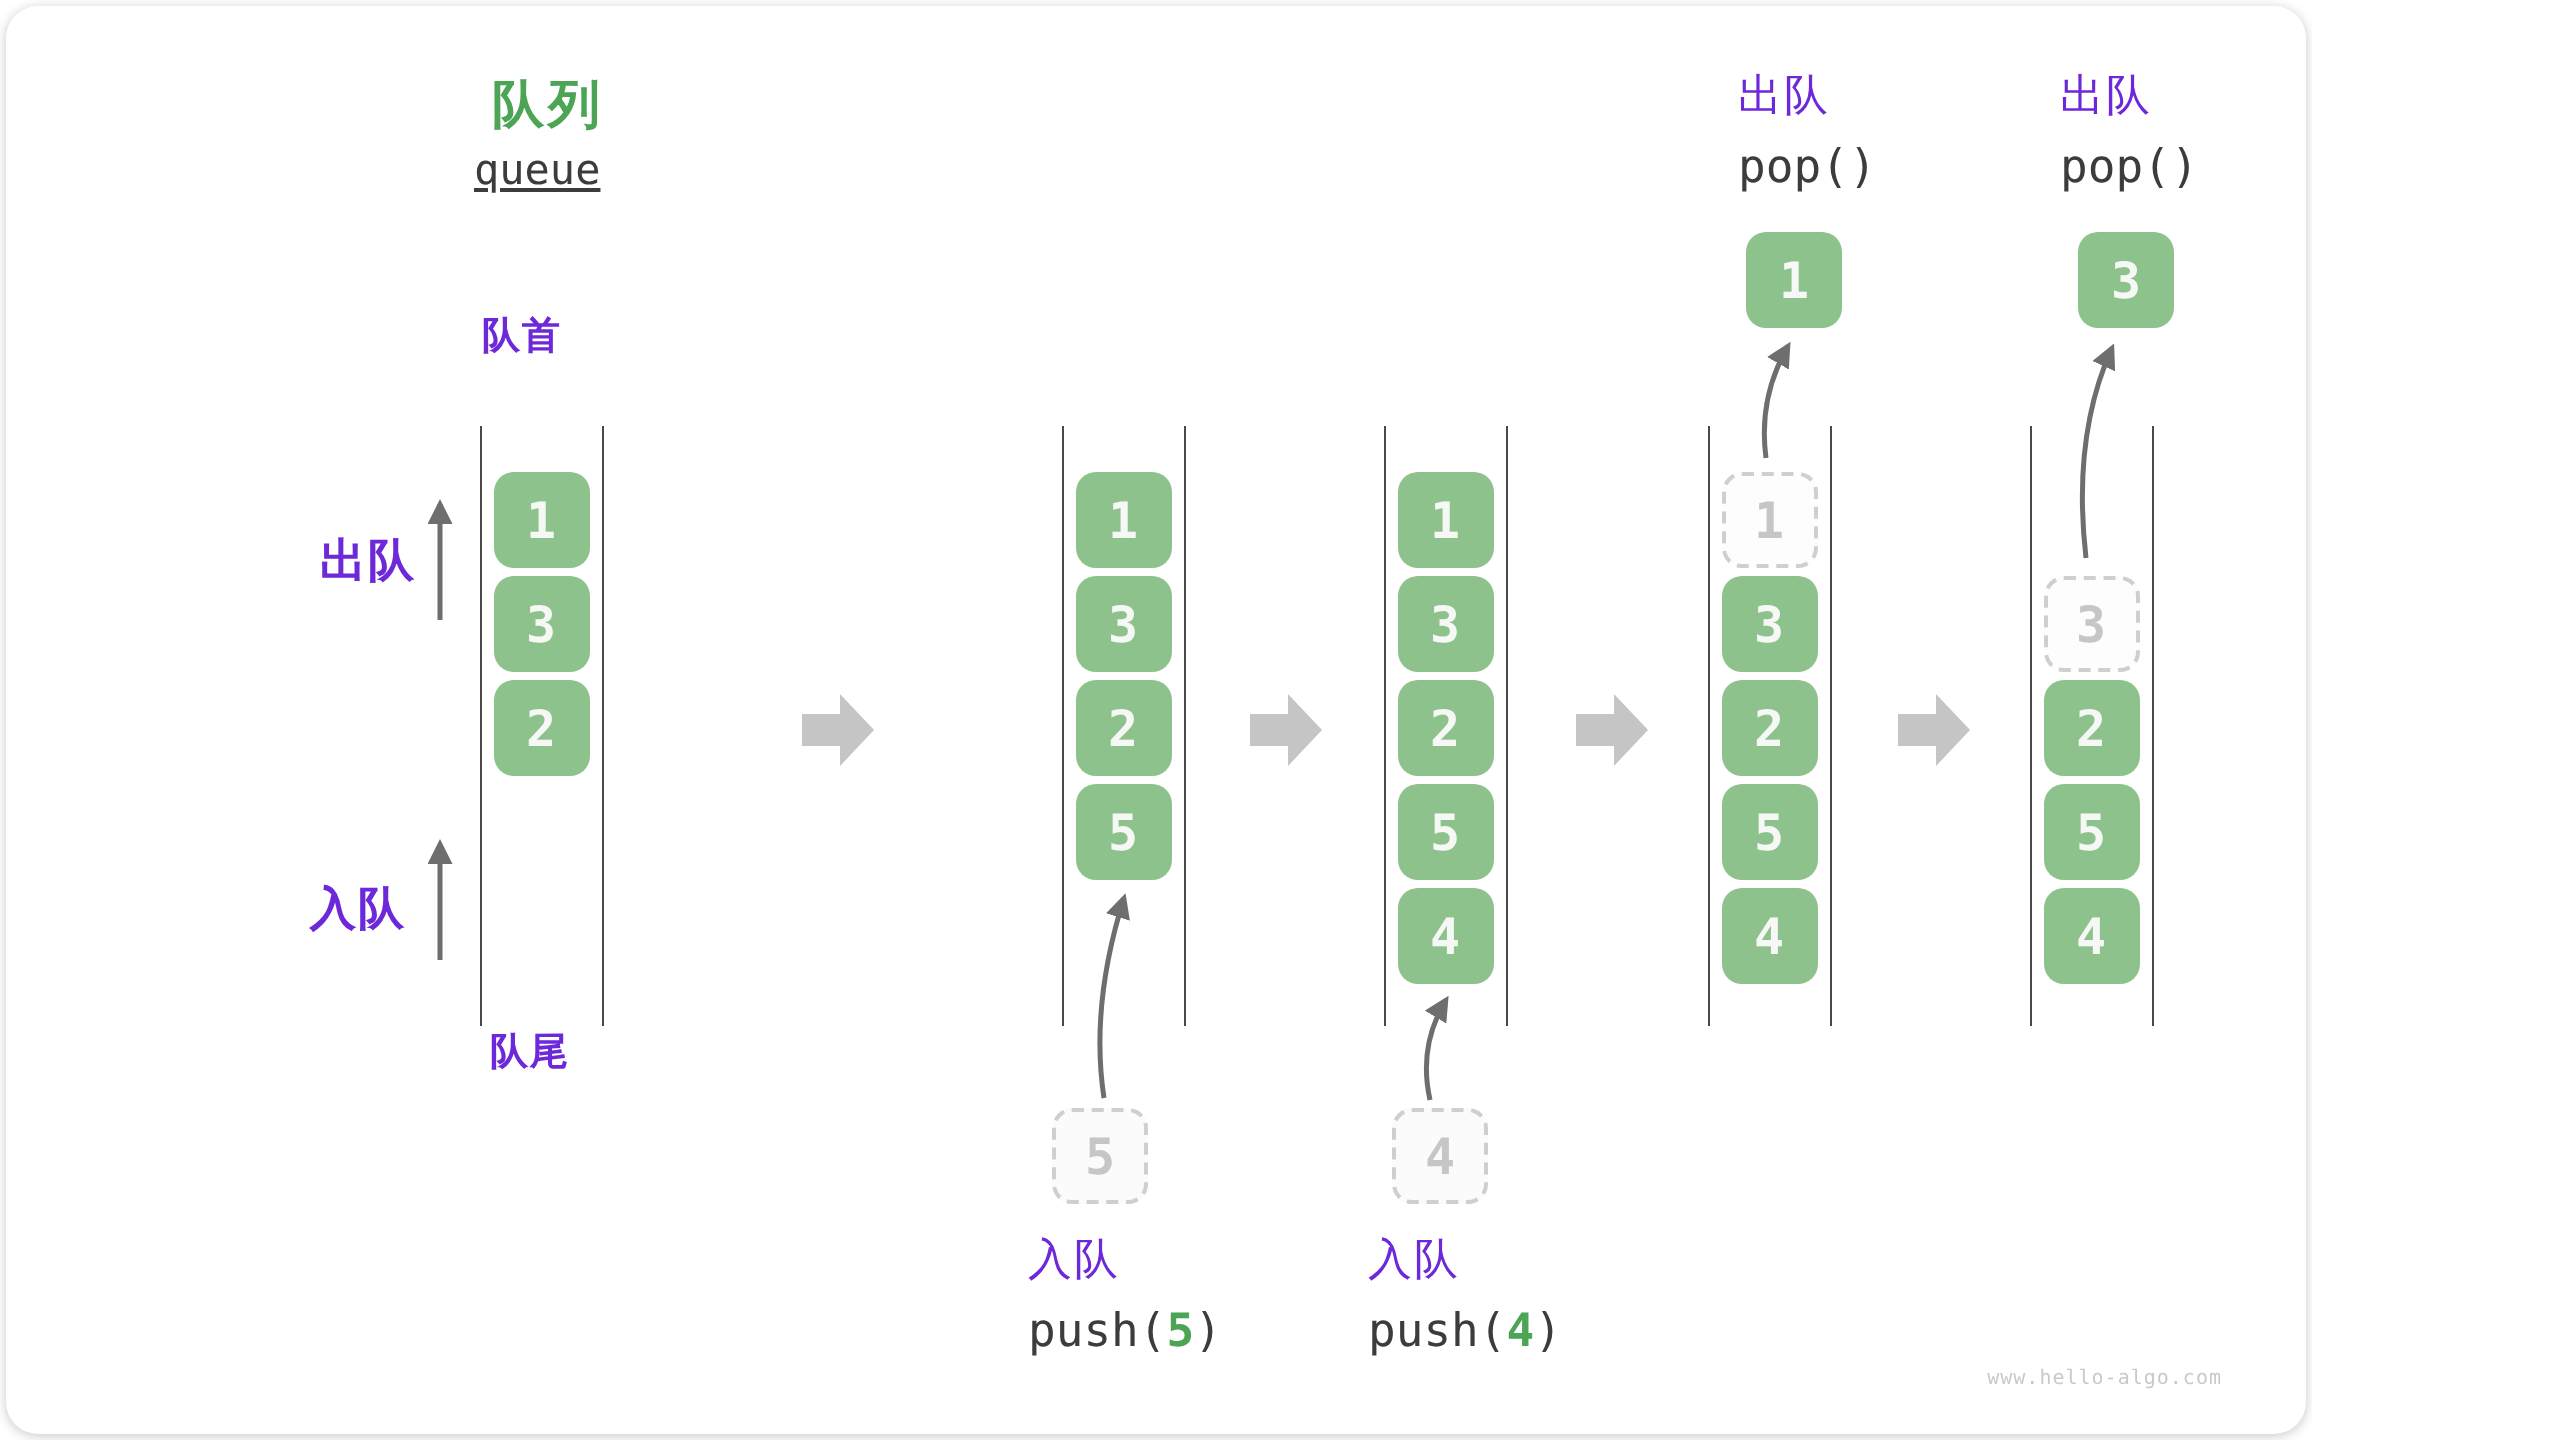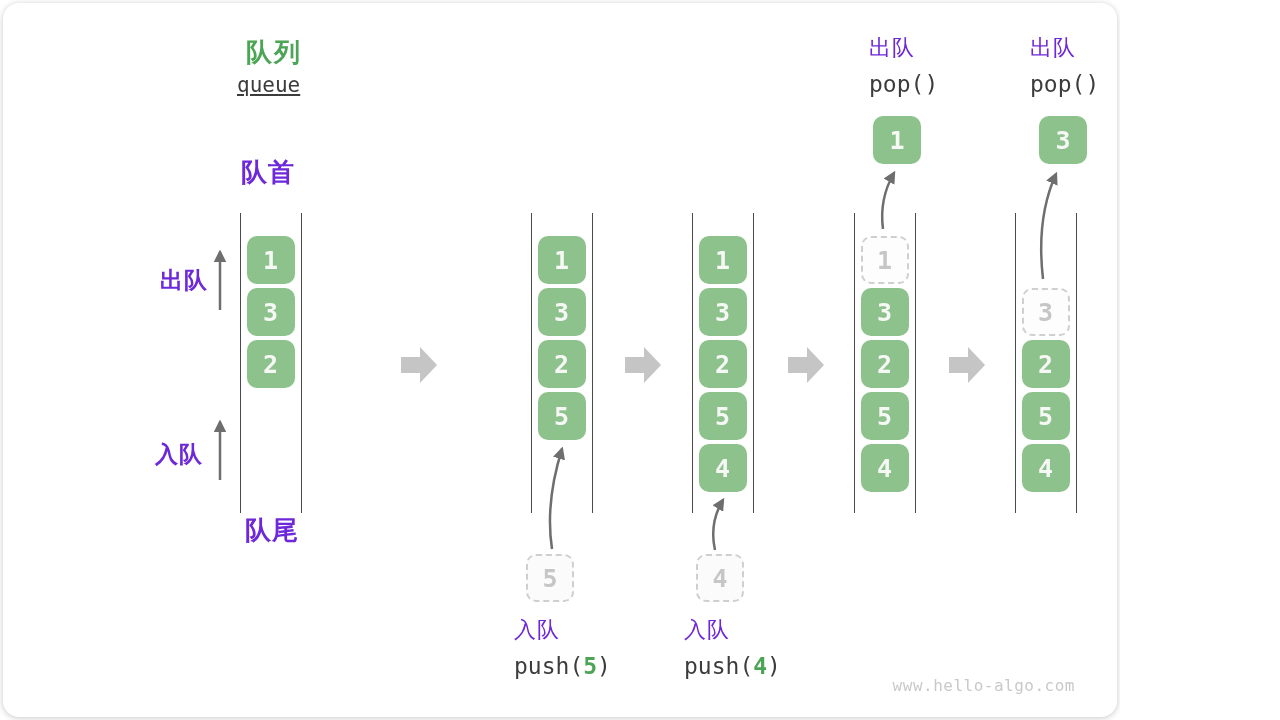--- a/index.html
+++ b/index.html
@@ -1,40 +1,40 @@
 <!DOCTYPE html>
 <html><head>
 <meta charset="utf-8">
 <style>
   html,body{margin:0;padding:0;background:#ffffff;}
   #stage{position:relative;width:1120px;height:720px;background:#ffffff;overflow:hidden;
-         font-family:"Liberation Sans",sans-serif;}
+         font-family:"Liberation Sans",sans-serif;padding-left:36px;}
   .card{position:absolute;left:3px;top:3px;right:3px;bottom:3px;background:#ffffff;
         border-radius:16px;box-shadow:0 1px 6px rgba(0,0,0,0.22);}
   .abs{position:absolute;}
   .zh{color:#6d28d9;letter-spacing:1px;}
   .zh-bold{font-weight:700;}
   .mono{font-family:"DejaVu Sans Mono",monospace;color:#3c3c3c;}
   .title-zh{font-size:26px;font-weight:700;letter-spacing:2px;}
   .title-en{font-size:21px;}
   .side-label{font-size:23px;}
-  .big-label{font-size:26px;}
+  .big-label{font-size:19px;}
   .op-zh{font-size:22px;}
   .op-code{font-size:23px;margin-top:8px;}
   .op-arg{font-weight:700;}
   .queue-col{position:absolute;border-left:1.5px solid #4a4a4a;border-right:1.5px solid #4a4a4a;
              box-sizing:border-box;}
   .cell{position:absolute;width:48px;height:48px;border-radius:10px;
         display:flex;align-items:center;justify-content:center;
         font-family:"DejaVu Sans Mono",monospace;font-size:25px;font-weight:700;}
   .cell-solid{color:#f6f8f6;}
   .cell-ghost{background:#fdfdfd;border:2px dashed #cfcfcf;box-sizing:border-box;color:#c6c6c6;}
   .staged{background:#fbfbfb;}
   svg.overlay{position:absolute;left:0;top:0;pointer-events:none;}
-  .watermark{font-size:16px;letter-spacing:0.5px;}
+  .watermark{font-size:10px;letter-spacing:0.5px;}
 </style>
 </head>
 <body>
 
 <div id="stage">
   <div class="card">
 
     <div class="abs title-zh" style="left: 243px; top: 32px; color: rgb(76, 164, 85);">队列</div>
     <div class="abs mono title-en" style="left:234px;top:70px;text-decoration:underline;">queue</div>
 

